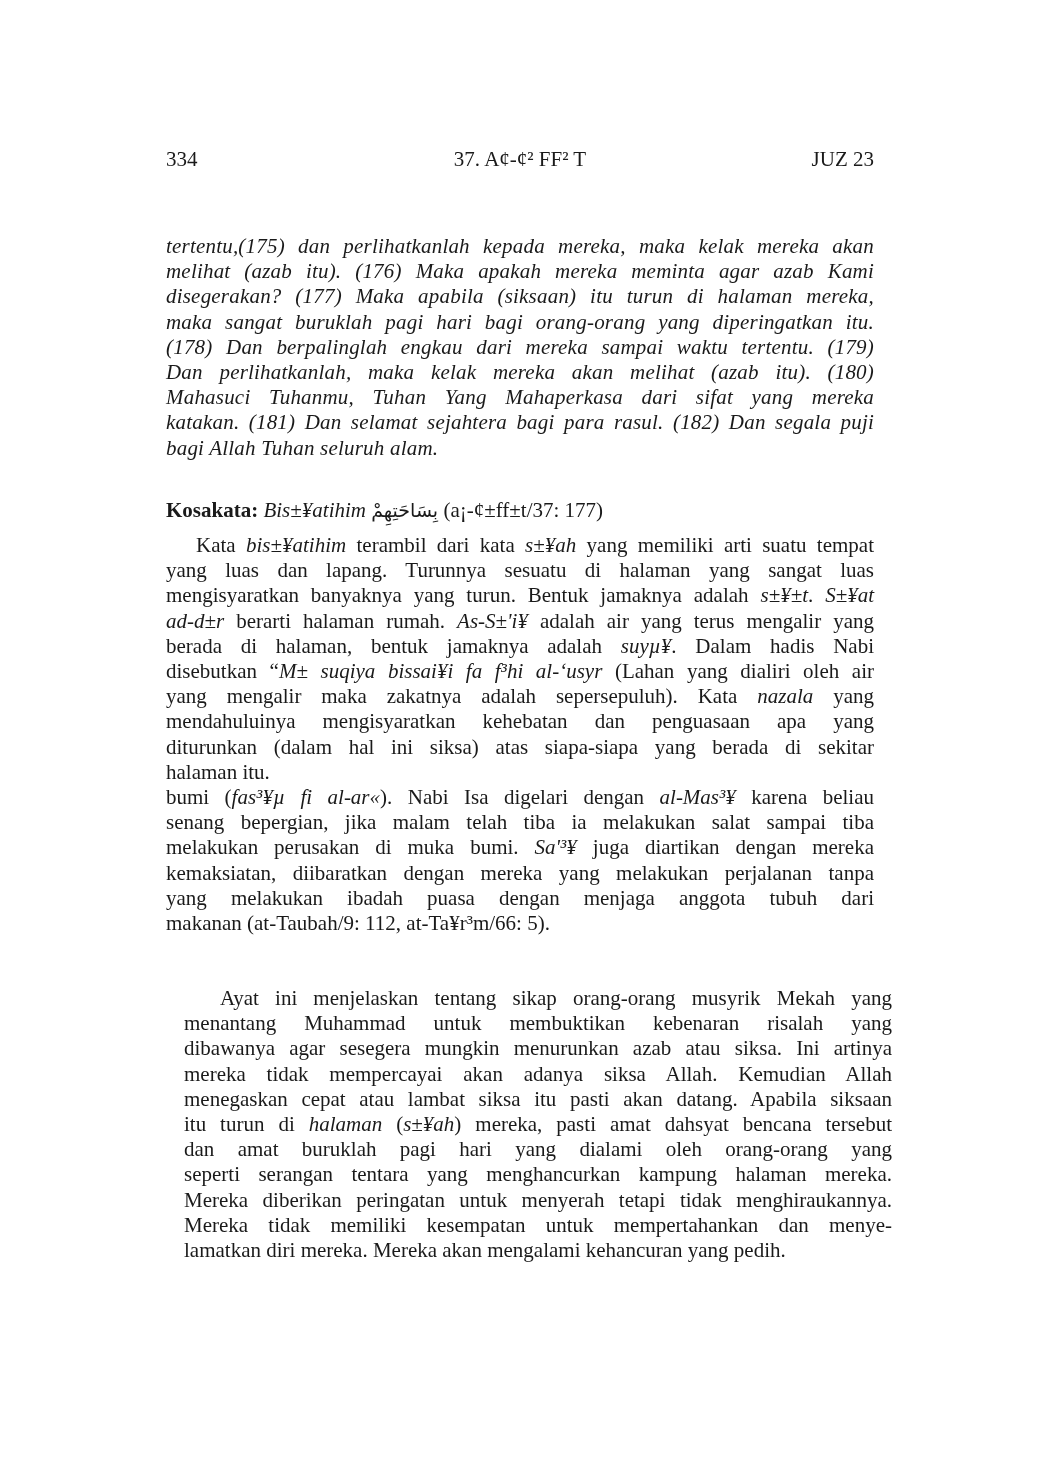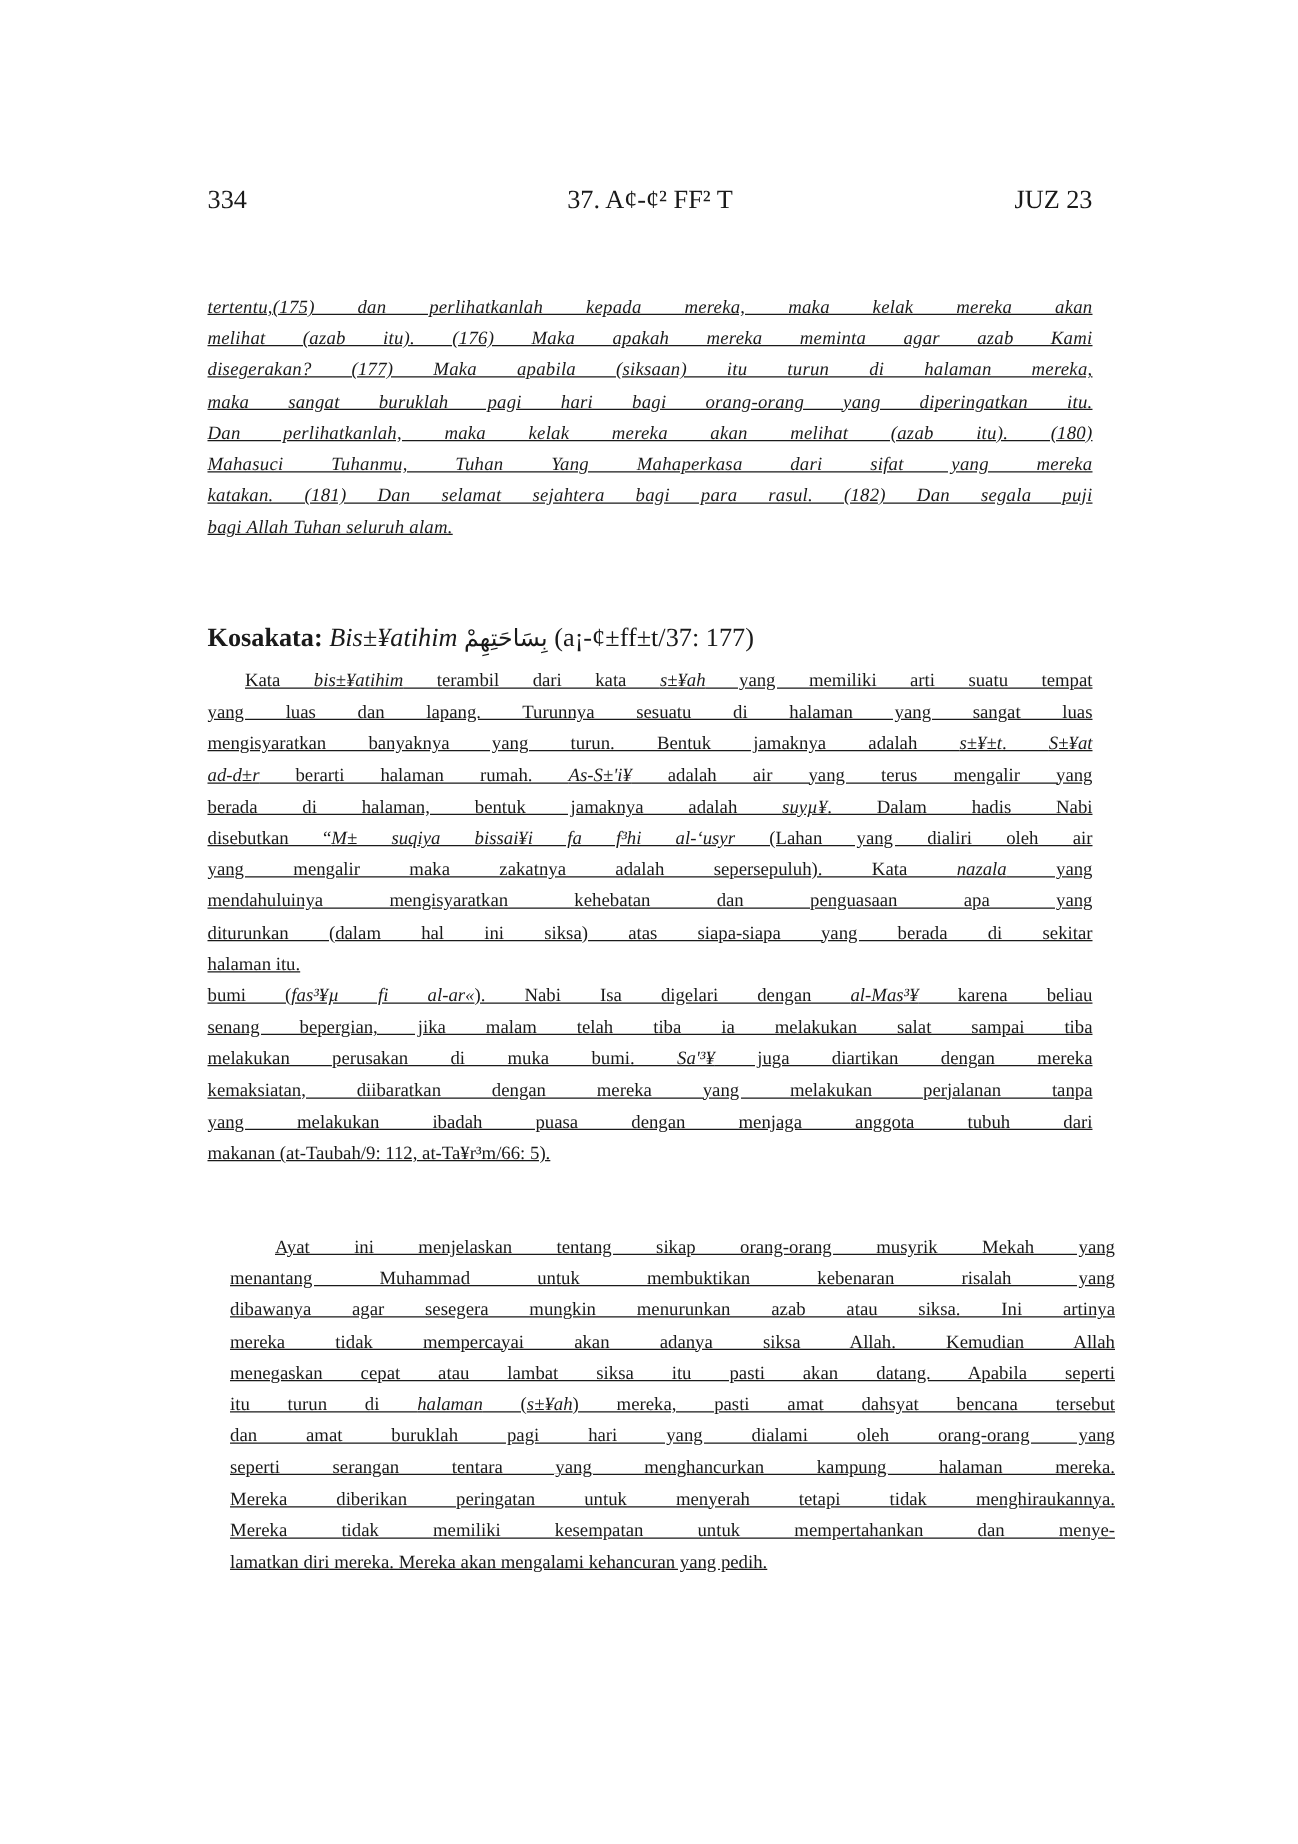--- a/index.html
+++ b/index.html
@@ -3,21 +3,21 @@
 <meta charset="utf-8">
 <style>
   html, body { margin: 0; padding: 0; background: #ffffff; }
   body { width: 1038px; height: 1475px; position: relative; overflow: hidden;
          font-family: "Liberation Serif", serif; color: #1a1a1a; }
   .header { position: absolute; top: 146px; left: 166px; width: 708px; height: 26px;
             font-size: 21px; line-height: 26px; }
   .header .pg { position: absolute; left: 0; top: 0; }
   .header .ttl { position: absolute; left: 0; right: 0; top: 0; text-align: center; }
   .header .juz { position: absolute; right: 0; top: 0; }
-  .block { position: absolute; left: 166px; width: 708px; font-size: 15px; text-decoration: underline; }
+  .block { position: absolute; left: 166px; width: 708px; font-size: 21px; }
   .line { display: block; height: 25.2px; line-height: 25.2px; text-align: justify;
           text-align-last: justify; white-space: nowrap; overflow: visible; }
   .line.last { text-align-last: left; }
   .line.indent { padding-left: 30px; }
   .line.indent2 { padding-left: 36px; }
   .ital { font-style: italic; }
   #translation .line { font-style: italic; letter-spacing: 0.2px; }
   .kosakata { position: absolute; left: 166px; top: 496px; font-size: 21px; line-height: 28px; white-space: nowrap; }
   .kosakata b { font-weight: bold; }
   .arabic { font-family: "DejaVu Sans", sans-serif; font-size: 19px; direction: rtl; unicode-bidi: embed; }
@@ -29,20 +29,21 @@
   <span class="pg">334</span>
   <span class="ttl">37. A¢-¢² FF² T</span>
   <span class="juz">JUZ 23</span>
 </div>
 
 <div id="translation" class="block" style="top:234px;">
     <span class="line">tertentu,(175) dan perlihatkanlah kepada mereka, maka kelak mereka akan</span>
     <span class="line">melihat (azab itu). (176) Maka apakah mereka meminta agar azab Kami</span>
     <span class="line">disegerakan? (177) Maka apabila (siksaan) itu turun di halaman mereka,</span>
     <span class="line">maka sangat buruklah pagi hari bagi orang-orang yang diperingatkan itu.</span>
+    <span class="line">(178) Dan berpalinglah engkau dari mereka sampai waktu tertentu. (179)</span>
     <span class="line">Dan perlihatkanlah, maka kelak mereka akan melihat (azab itu). (180)</span>
     <span class="line">Mahasuci Tuhanmu, Tuhan Yang Mahaperkasa dari sifat yang mereka</span>
     <span class="line">katakan. (181) Dan selamat sejahtera bagi para rasul. (182) Dan segala puji</span>
     <span class="line last">bagi Allah Tuhan seluruh alam.</span>
   </div>
 
 <div class="kosakata">
   <b>Kosakata:</b>
   <span class="ital">Bis±¥atihim</span>
   <span class="arabic">بِسَاحَتِهِمْ</span>
@@ -67,20 +68,20 @@
     <span class="line"><span>melakukan perusakan di muka bumi. </span><span class="ital">Sa'³¥</span><span> juga diartikan dengan mereka</span></span>
     <span class="line"><span>kemaksiatan, diibaratkan dengan mereka yang melakukan perjalanan tanpa</span></span>
     <span class="line"><span>yang melakukan ibadah puasa dengan menjaga anggota tubuh dari</span></span>
     <span class="line last"><span>makanan (at-Taubah/9: 112, at-Ta¥r³m/66: 5).</span></span>
   </div>
 <div id="para2" class="block" style="top:986px;margin-left:18px;">
     <span class="line indent2"><span>Ayat ini menjelaskan tentang sikap orang-orang musyrik Mekah yang</span></span>
     <span class="line"><span>menantang Muhammad untuk membuktikan kebenaran risalah yang</span></span>
     <span class="line"><span>dibawanya agar sesegera mungkin menurunkan azab atau siksa. Ini artinya</span></span>
     <span class="line"><span>mereka tidak mempercayai akan adanya siksa Allah. Kemudian Allah</span></span>
-    <span class="line"><span>menegaskan cepat atau lambat siksa itu pasti akan datang. Apabila seperti</span></span>
+    <span class="line"><span>menegaskan cepat atau lambat siksa itu pasti akan datang. Apabila siksaan</span></span>
     <span class="line"><span>itu turun di </span><span class="ital">halaman</span><span> (</span><span class="ital">s±¥ah</span><span>) mereka, pasti amat dahsyat bencana tersebut</span></span>
     <span class="line"><span>dan amat buruklah pagi hari yang dialami oleh orang-orang yang</span></span>
     <span class="line"><span>seperti serangan tentara yang menghancurkan kampung halaman mereka.</span></span>
     <span class="line"><span>Mereka diberikan peringatan untuk menyerah tetapi tidak menghiraukannya.</span></span>
     <span class="line"><span>Mereka tidak memiliki kesempatan untuk mempertahankan dan menye-</span></span>
     <span class="line last"><span>lamatkan diri mereka. Mereka akan mengalami kehancuran yang pedih.</span></span>
   </div>
 
 </body></html>

